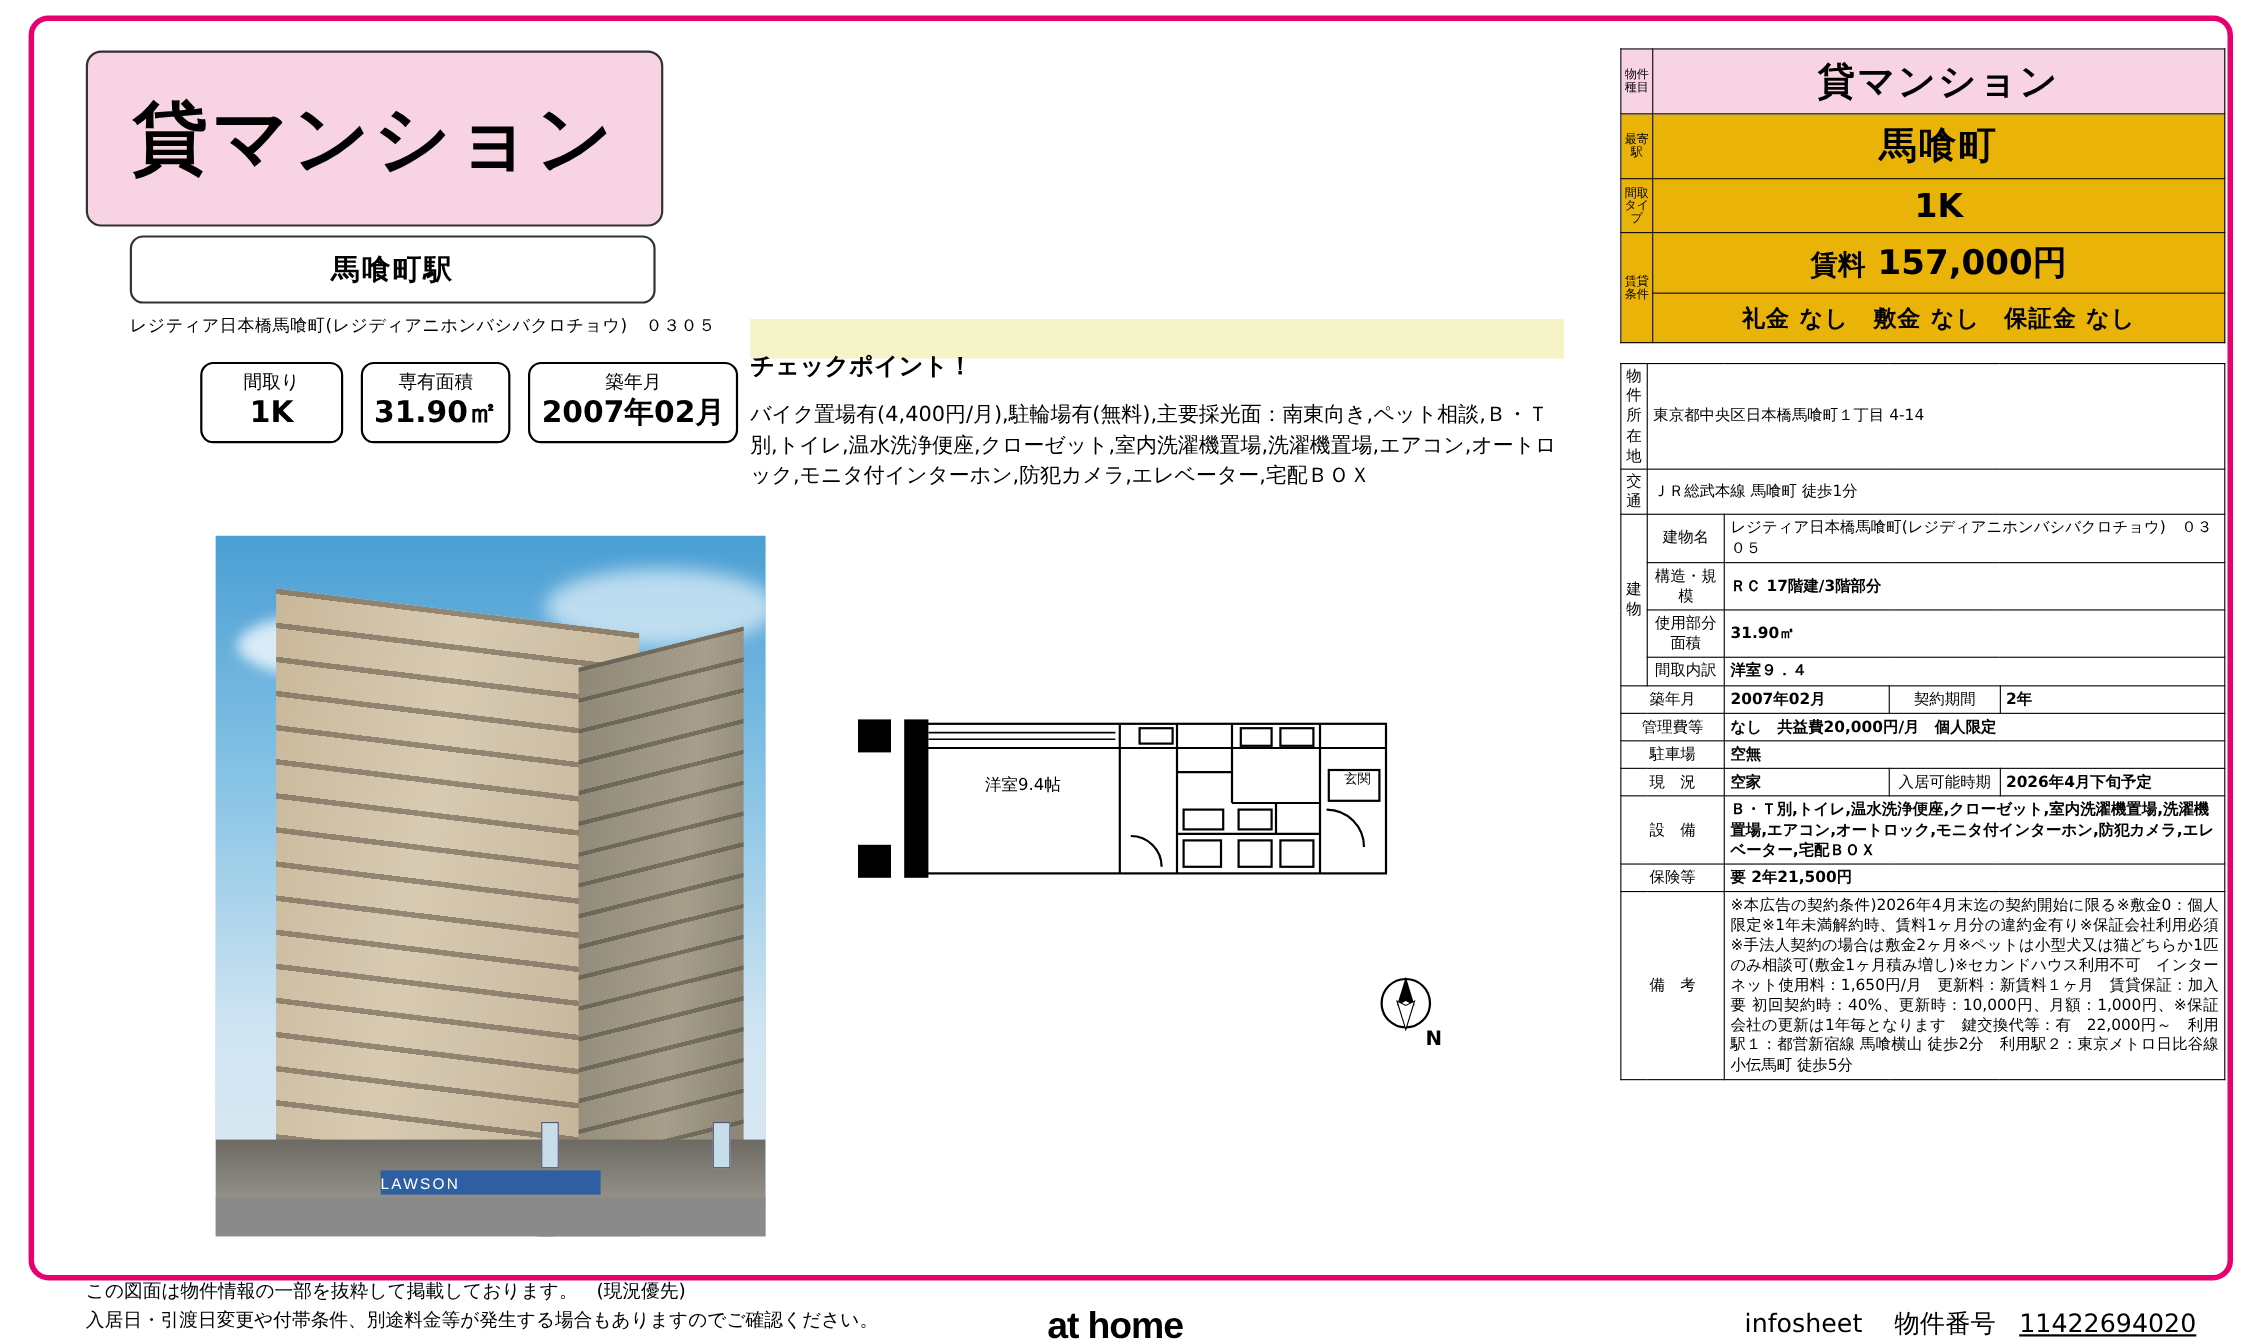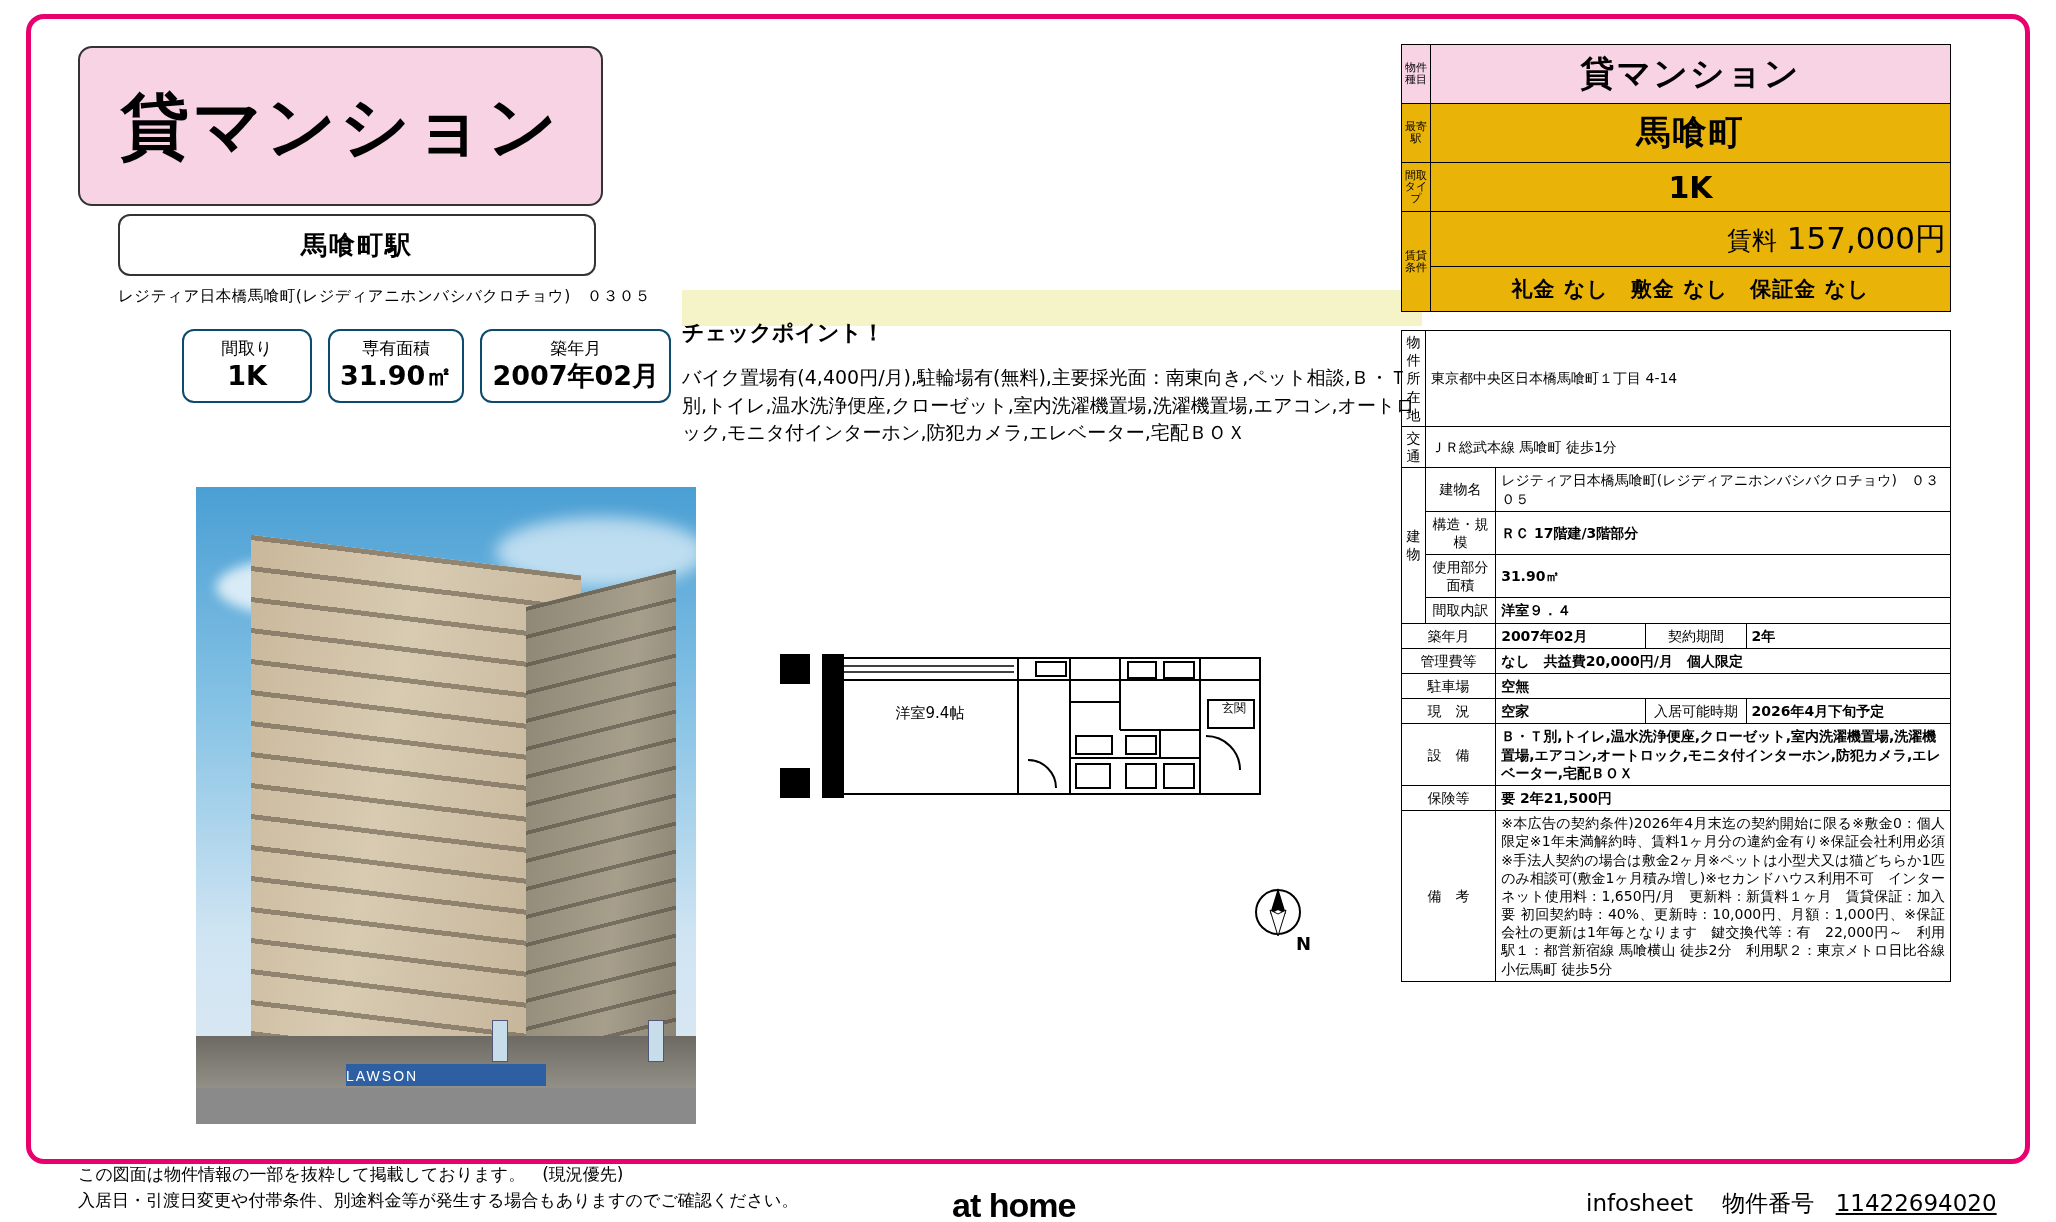--- a/index.html
+++ b/index.html
@@ -84,21 +84,21 @@
   }
 
   .spec-row {
     position: absolute;
     left: 104px; top: 283px;
     display: flex;
     gap: 16px;
   }
   .spec-box {
     background: #ffffff;
-    border: 2px solid #0c4a6e;
+    border: 2px solid #000000;
     border-radius: 12px;
     box-sizing: border-box;
     padding: 6px 10px 8px 10px;
     min-width: 130px;
     text-align: center;
     font-family: "DejaVu Sans", sans-serif;
   }
   .spec-box .spec-label {
     font-size: 17px;
     line-height: 1.3;
@@ -221,21 +221,21 @@
   .fp-svg { display:block; }
   .compass {
     position:absolute;
     left: 1246px; top: 880px;
     width: 70px; height: 80px;
   }
 
   
   .right-panel {
     position: absolute;
-    left: 1380px; top: 44px;
+    left: 1452px; top: 44px;
     width: 508px;
     padding-left: 21px;
   }
   table.r {
     border-collapse: collapse;
     width: 550px;
     font-family: "DejaVu Sans", sans-serif;
   }
   table.r td {
     border: 1px solid #000;
@@ -259,23 +259,23 @@
     letter-spacing: 2px;
     height: 54px;
   }
   .med-cell {
     text-align:center;
     font-size: 30px;
     font-weight: bold;
     height: 44px;
   }
   .rent-cell {
-    text-align:right;
+    text-align:center;
     font-size: 31px;
-    font-weight: normal;
+    font-weight: bold;
     height: 50px;
   }
   .rent-cell .rent-label { font-size: 25px; }
   .terms-cell {
     text-align:center;
     font-size: 21px;
     font-weight: bold;
     height: 40px;
     letter-spacing: 1px;
   }

